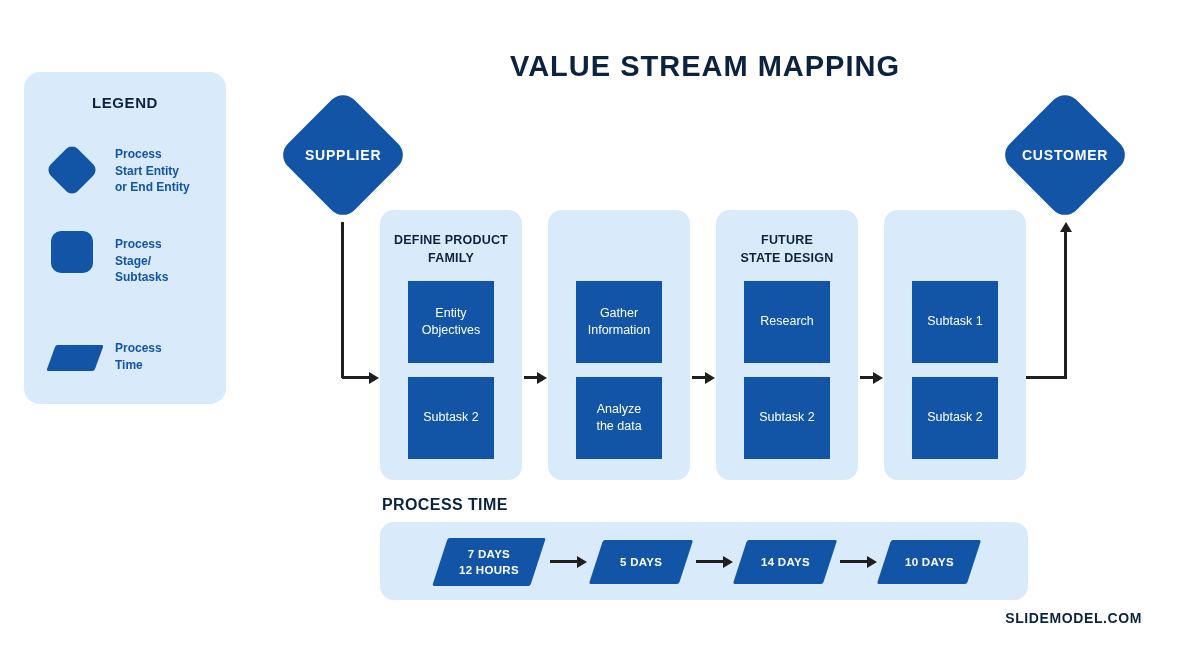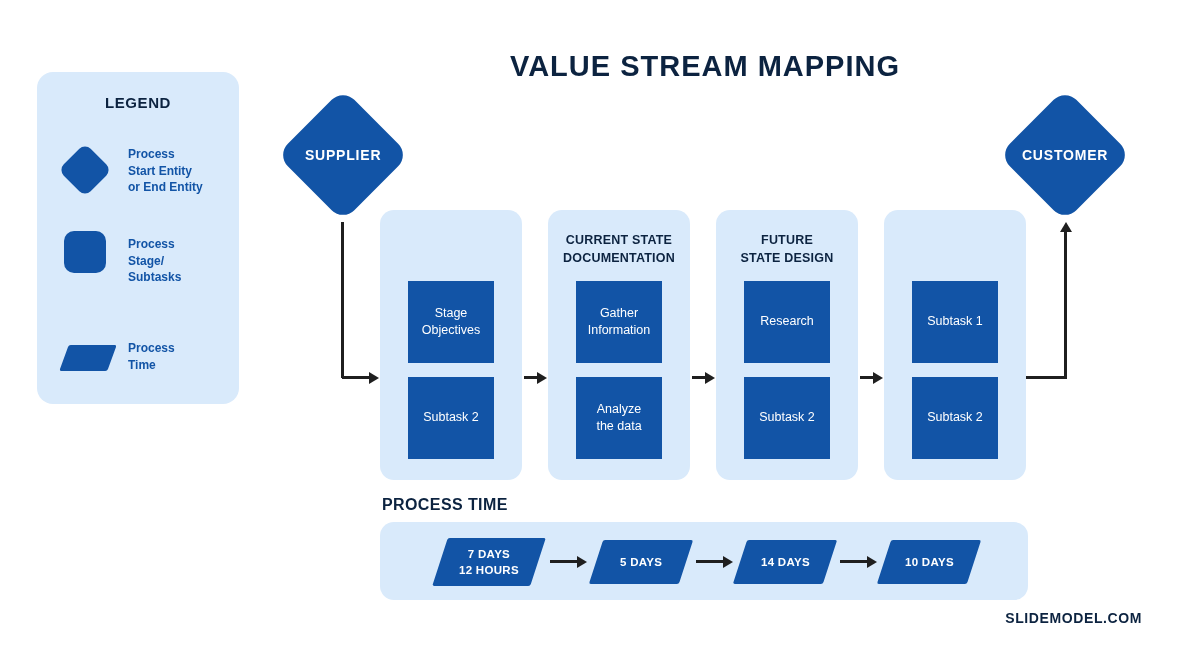--- a/index.html
+++ b/index.html
@@ -5,21 +5,21 @@
   * { margin:0; padding:0; box-sizing:border-box; }
   html,body { background:#ffffff; }
   body { font-family:"Liberation Sans", sans-serif; }
   .canvas { position:relative; width:1200px; height:655px; background:#ffffff; overflow:hidden; }
   .pre { white-space:pre-line; }
 
   .title { position:absolute; left:210px; top:50px; width:990px; text-align:center;
            font-size:29px; font-weight:700; color:var(--navy); letter-spacing:1px; }
 
   .panel { position:absolute; background:var(--panel); border-radius:16px; }
-  .legend { left:37px; top:72px; width:202px; height:332px; }
+  .legend { left:24px; top:72px; width:202px; height:332px; }
   .legend-title { position:absolute; top:22px; left:0; width:100%; text-align:center;
                   font-weight:700; font-size:15px; color:var(--navy); letter-spacing:0.6px; }
   .legend-icon { position:absolute; background:var(--primary); }
   .diamond-sm { width:38px; height:38px; border-radius:8px; transform:rotate(45deg); left:29px; top:79px; }
   .square-sm  { width:42px; height:42px; border-radius:10px; left:27px; top:159px; }
   .para-sm    { width:48px; height:26px; transform:skewX(-20deg); border-radius:2px; left:27px; top:273px; }
   .legend-label { position:absolute; left:91px; font-weight:700; font-size:12px;
                   color:var(--primary); line-height:1.38; }
 
   .diamond-lg { position:absolute; width:94px; height:94px; background:var(--primary);
@@ -99,27 +99,27 @@
 
   <div class="vline" style="left:341px; top:222px; height:156px;"></div>
   <div class="hline arrow-r" style="left:342px; top:376px; width:28px;"></div>
   <div class="hline arrow-r" style="left:524px; top:376px; width:14px;"></div>
   <div class="hline arrow-r" style="left:692px; top:376px; width:14px;"></div>
   <div class="hline arrow-r" style="left:860px; top:376px; width:14px;"></div>
   <div class="hline" style="left:1026px; top:376px; width:40px;"></div>
   <div class="vline arrow-up" style="left:1064px; top:231px; height:148px;"></div>
 
   <div class="stage stage1">
-    <div class="subtask s1 pre">Stage
+    <div class="stage-title pre">DEFINE PRODUCT
+FAMILY</div>
+    <div class="subtask s1 pre">Entity
 Objectives</div>
     <div class="subtask s2 pre">Subtask 2</div>
   </div>
   <div class="stage stage2">
-    <div class="stage-title pre">CURRENT STATE
-DOCUMENTATION</div>
     <div class="subtask s2 pre">Analyze
 the data</div>
     <div class="subtask s1 pre">Gather
 Information</div>
   </div>
   <div class="stage stage3">
     <div class="stage-title pre">FUTURE
 STATE DESIGN</div>
     <div class="subtask s1 pre">Research</div>
     <div class="subtask s2 pre">Subtask 2</div>

